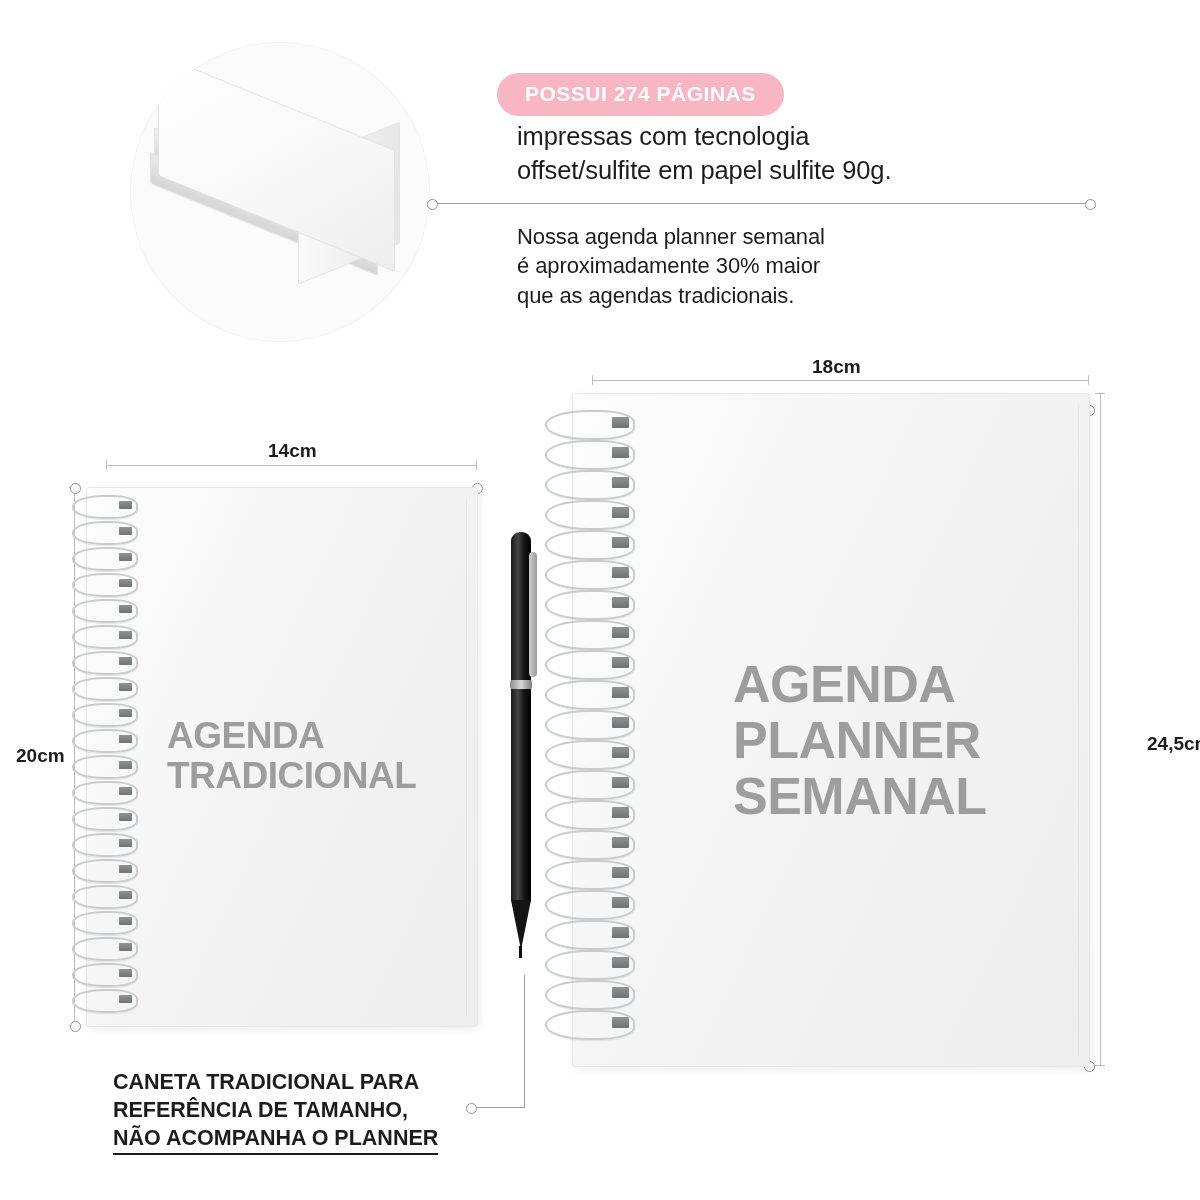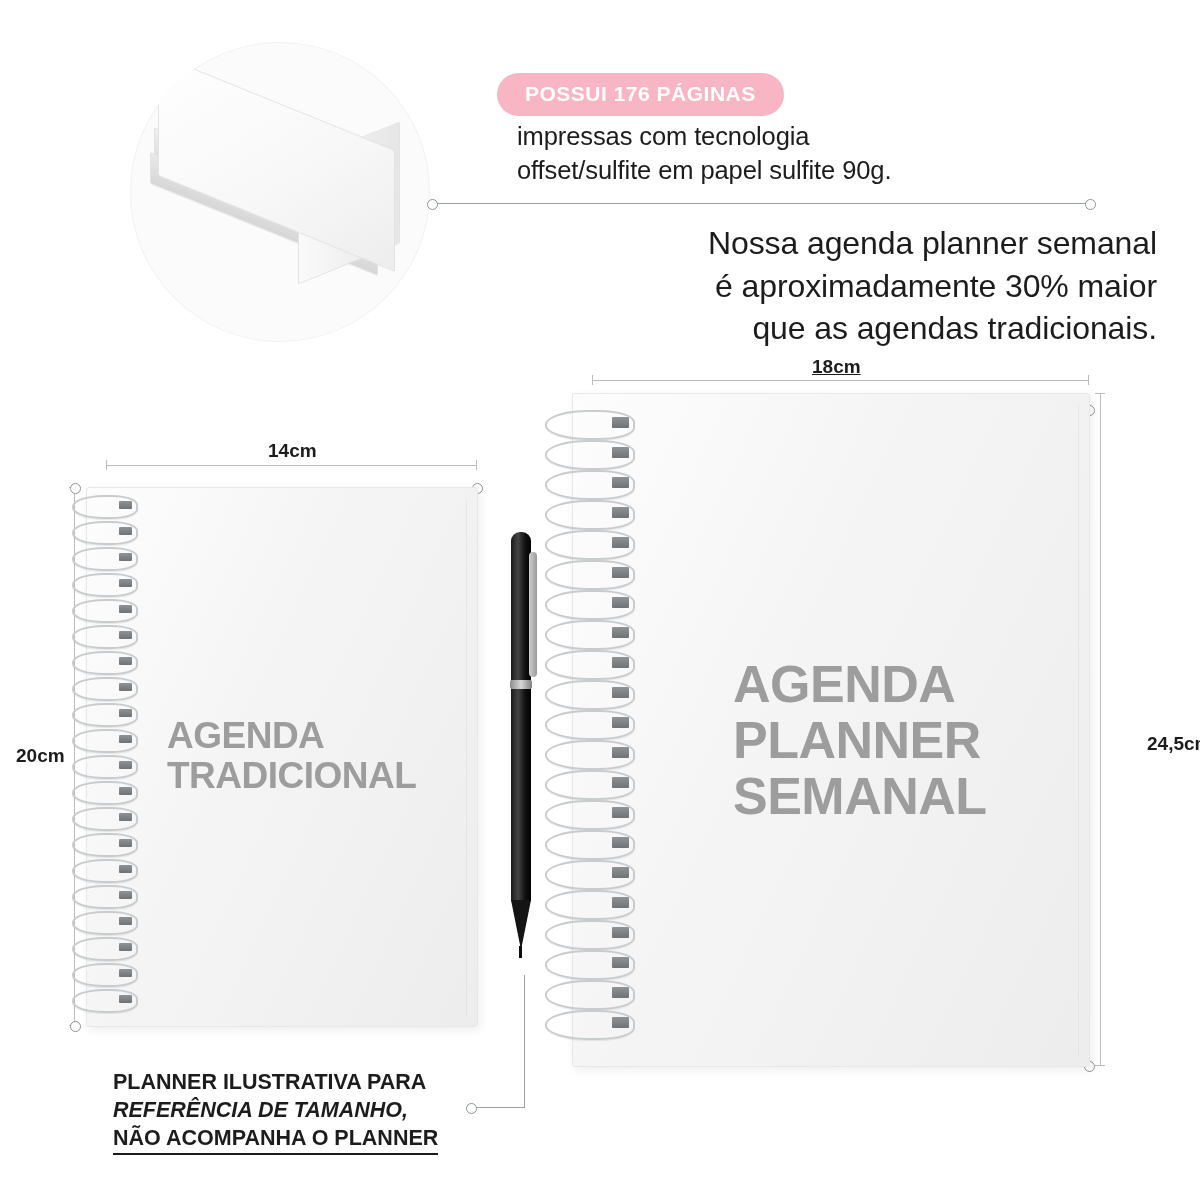--- a/index.html
+++ b/index.html
@@ -86,21 +86,21 @@
   
   .para {
     position: absolute;
     color: #1c1c1c;
     font-size: 25.5px;
     line-height: 1.33;
     white-space: pre-line;
     letter-spacing: -0.1px;
   }
   .para-1 { left: 517px; top: 120px; width: 640px; }
-  .para-2 { left: 517px; top: 222px; width: 640px; font-size: 32px; text-align: right; }
+  .para-2 { left: 517px; top: 222px; width: 640px; font-size: 22px; }
 
   
   .connector-h {
     position: absolute;
     left: 431px;
     top: 203px;
     width: 660px;
     height: 1px;
     background: #9aa0a6;
   }
@@ -308,21 +308,21 @@
     <div class="slab mid"></div>
     <div class="slab edge"></div>
     <div class="slab top"></div>
   </div>
 </div>
 
 <div class="connector-h"></div>
 <div class="dot left-c"></div>
 <div class="dot right-c"></div>
 
-<div class="pink-badge">POSSUI 176 PÁGINAS</div>
+<div class="pink-badge">POSSUI 274 PÁGINAS</div>
 <div class="para para-1">impressas com tecnologia
 offset/sulfite em papel sulfite 90g.</div>
 <div class="para para-2">Nossa agenda planner semanal
 é aproximadamente 30% maior
 que as agendas tradicionais.</div>
 
 <div class="dim-line-h" style="left:106px; top:465px; width:370px;"></div>
 <div class="tick-v" style="left:106px; top:460px;"></div>
 <div class="tick-v" style="left:476px; top:460px;"></div>
 <div class="dim-label" style="left:268px; top:440px;">14cm</div>
@@ -379,21 +379,21 @@
     <div class="ring-clip" style="left: 47px; top: 455.6px; width: 13px; height: 8px;"></div>
     <div class="ring" style="left: 0px; top: 476px; width: 62px; height: 20px;"></div>
     <div class="ring-clip" style="left: 47px; top: 481.6px; width: 13px; height: 8px;"></div>
     <div class="ring" style="left: 0px; top: 502px; width: 62px; height: 20px;"></div>
     <div class="ring-clip" style="left: 47px; top: 507.6px; width: 13px; height: 8px;"></div>
   </div>
 
 <div class="dim-line-h" style="left:592px; top:380px; width:496px;"></div>
 <div class="tick-v" style="left:592px; top:375px;"></div>
 <div class="tick-v" style="left:1088px; top:375px;"></div>
-<div class="dim-label" style="left:812px; top:356px;text-decoration:underline;">18cm</div>
+<div class="dim-label" style="left:812px; top:356px;">18cm</div>
 
 <div class="dim-line-v" style="left:1100px; top:393px; height:672px;"></div>
 <div class="tick-h" style="left:1095px; top:393px;"></div>
 <div class="tick-h" style="left:1095px; top:1065px;"></div>
 <div class="dim-label" style="left:1113px; top:733px;margin-left:34px;">24,5cm</div>
 <div class="dot" style="left:1084px; top:405px;"></div>
 <div class="dot" style="left:1084px; top:1061px;"></div>
 
 <div class="notebook nb-large">
   <div class="nb-inner-line"></div>
@@ -451,15 +451,15 @@
   <div class="pen-clip"></div>
   <div class="pen-band"></div>
   <div class="pen-cone"></div>
   <div class="pen-tip"></div>
 </div>
 
 <div class="leader leader-v"></div>
 <div class="leader leader-h"></div>
 <div class="dot leader-dot"></div>
 
-<div class="caption">PLANNER ILUSTRATIVA PARA</div>
-<div class="caption" style="top:1096px;font-style:italic;">REFERÊNCIA DE TAMANHO,</div>
+<div class="caption">CANETA TRADICIONAL PARA</div>
+<div class="caption" style="top:1096px;">REFERÊNCIA DE TAMANHO,</div>
 <div class="caption-underlined">NÃO ACOMPANHA O PLANNER</div>
 
 </body></html>

